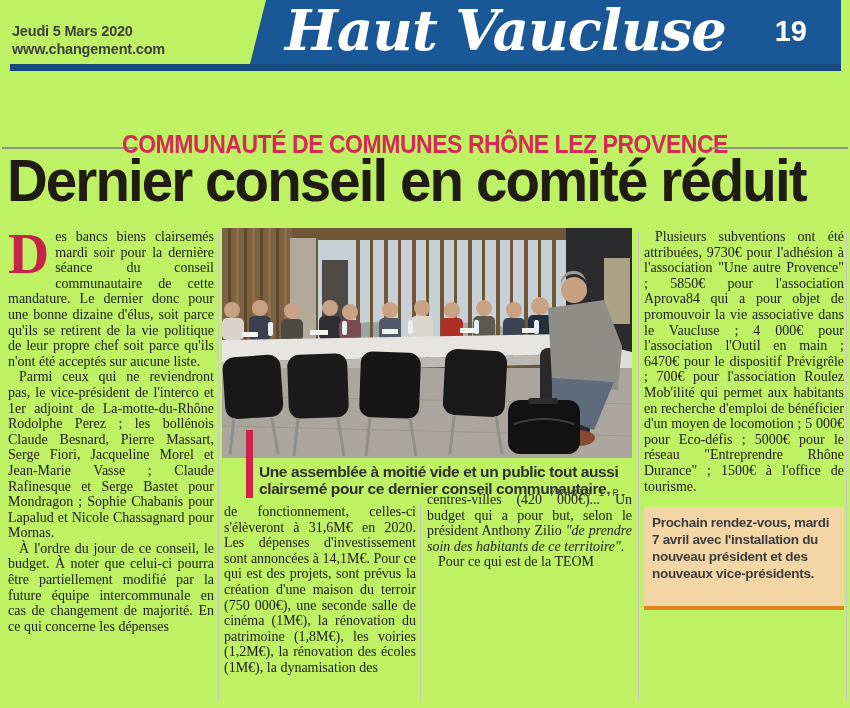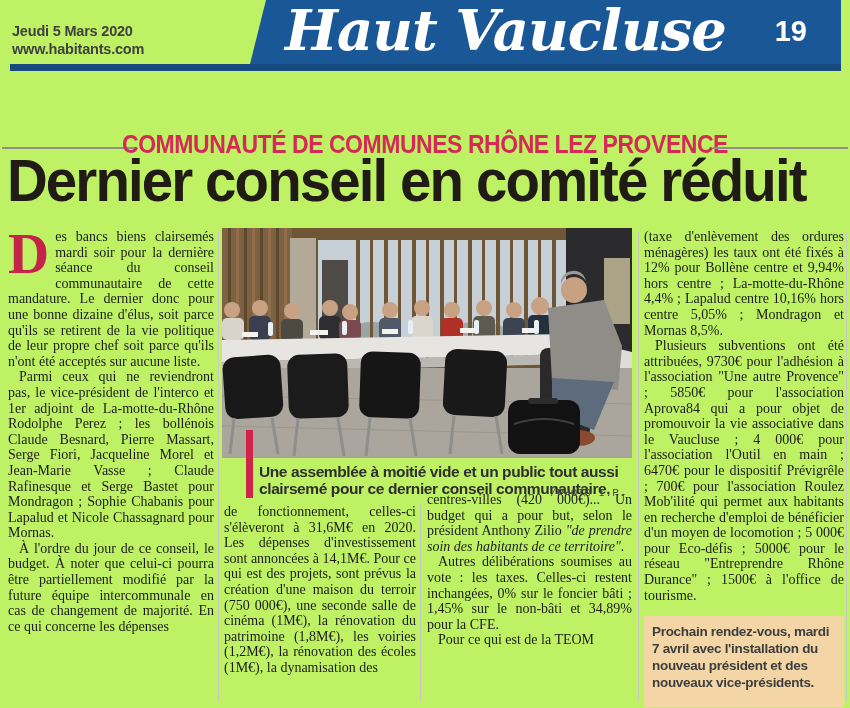--- a/index.html
+++ b/index.html
@@ -130,21 +130,21 @@
     text-align: left; text-indent: 0;
   }
 </style>
 </head>
 <body>
 
 <div id="page">
 
   <div class="date-block">
     <div>Jeudi 5 Mars 2020</div>
-    <div>www.habitants.com</div>
+    <div>www.changement.com</div>
   </div>
 
   <div class="header-rule"></div>
 
   <div class="banner">
     <div class="banner-title">Haut Vaucluse</div>
     <div class="page-number">19</div>
   </div>
 
   <div class="kicker-wrap">
@@ -329,23 +329,21 @@
     <span>Une assemblée à moitié vide et un public tout aussi clairsemé pour ce dernier conseil communautaire.</span>
     <span class="photo-credit">/PHOTO I.P.</span>
   </div>
 
   <div class="col body-text" id="col2">
     <p>de fonctionnement, celles-ci s'élèveront à 31,6M€ en 2020. Les dépenses d'investissement sont annoncées à 14,1M€. Pour ce qui est des projets, sont prévus la création d'une maison du terroir (750 000€), une seconde salle de cinéma (1M€), la rénovation du patrimoine (1,8M€), les voiries (1,2M€), la rénovation des écoles (1M€), la dynamisation des</p>
   </div>
 
   <div class="col body-text" id="col3">
     <p><span>centres-villes (420 000€)... Un budget qui a pour but, selon le président Anthony Zilio </span><span class="quote-italic">"de prendre soin des habitants de ce territoire".</span></p>
-    <p class="indent">Autres délibérations soumises au vote : les taxes. Celles-ci restent inchangées, 0% sur le foncier bâti ; 1,45% sur le non-bâti et 34,89% pour la CFE.</p>
     <p class="indent">Pour ce qui est de la TEOM</p>
   </div>
 
   <div class="col body-text" id="col4">
-    <p>(taxe d'enlèvement des ordures ménagères) les taux ont été fixés à 12% pour Bollène centre et 9,94% hors centre ; La-motte-du-Rhône 4,4% ; Lapalud centre 10,16% hors centre 5,05% ; Mondragon et Mornas 8,5%.</p>
     <p class="indent">Plusieurs subventions ont été attribuées, 9730€ pour l'adhésion à l'association "Une autre Provence" ; 5850€ pour l'association Aprova84 qui a pour objet de promouvoir la vie associative dans le Vaucluse ; 4 000€ pour l'association l'Outil en main ; 6470€ pour le dispositif Prévigrêle ; 700€ pour l'association Roulez Mob'ilité qui permet aux habitants en recherche d'emploi de bénéficier d'un moyen de locomotion ; 5 000€ pour Eco-défis ; 5000€ pour le réseau "Entreprendre Rhône Durance" ; 1500€ à l'office de tourisme.</p>
     <div class="highlight-box">Prochain rendez-vous, mardi 7 avril avec l'installation du nouveau président et des nouveaux vice-présidents.</div>
   </div>
 
 </div>
 
 </body></html>

